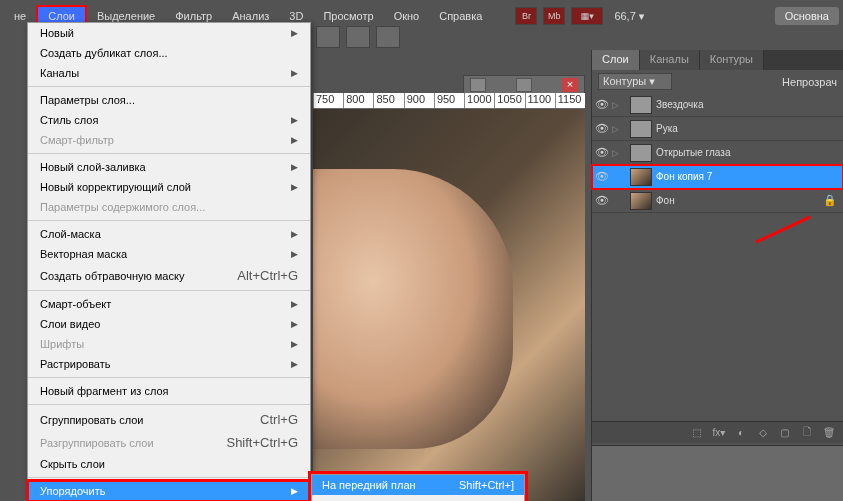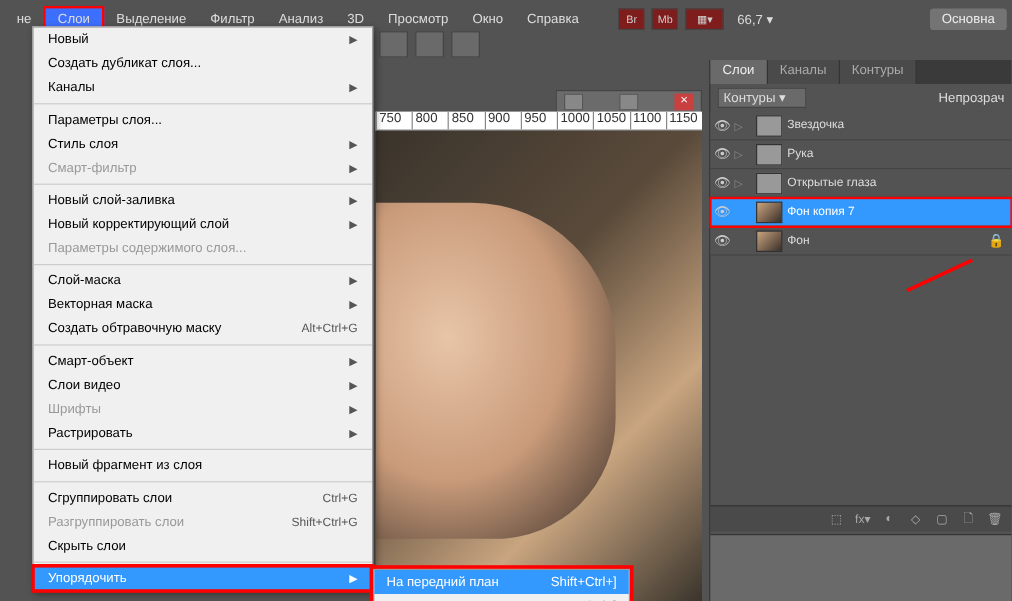--- a/index.html
+++ b/index.html
@@ -17,21 +17,21 @@
 .toolbar2 .tb { width: 24px; height: 22px; background: #6a6a6a; border: 1px solid #444; }
 
 .dropdown { position: absolute; top: 22px; left: 27px; width: 284px; background: #f0f0f0; border: 1px solid #999; box-shadow: 2px 2px 6px rgba(0,0,0,.4); z-index: 100; }
 .dd-item { padding: 4px 12px; display: flex; justify-content: space-between; align-items: center; color: #000; cursor: pointer; position: relative; }
 .dd-item.disabled { color: #999; }
 .dd-item.highlight { background: #3399ff; color: #fff; }
 .dd-item.boxed { outline: 3px solid red; outline-offset: -1px; }
 .dd-sep { height: 1px; background: #ccc; margin: 3px 0; }
 .dd-arrow { font-size: 9px; color: #555; }
 .dd-item.highlight .dd-arrow { color: #fff; }
-.dd-shortcut { color: #555; font-size: 10px; }
+.dd-shortcut { color: #555; font-size: 13px; }
 
 .submenu { position: absolute; top: 474px; left: 311px; width: 214px; background: #f0f0f0; border: 1px solid #999; outline: 3px solid red; z-index: 101; }
 .sm-item { padding: 4px 10px; display: flex; justify-content: space-between; color: #000; }
 .sm-item.highlight { background: #3399ff; color: #fff; }
 .sm-item.disabled { color: #999; }
 
 .ruler-h { position: absolute; top: 93px; left: 313px; right: 258px; height: 16px; background: #fff; border-bottom: 1px solid #666; display: flex; font-size: 8px; color: #333; overflow: hidden; }
 .ruler-h span { width: 50px; border-left: 1px solid #888; padding-left: 2px; }
 
 .doc-tab { position: absolute; top: 75px; right: 258px; background: #6b6b6b; padding: 2px 6px; display: flex; align-items: center; gap: 30px; border: 1px solid #444; }

